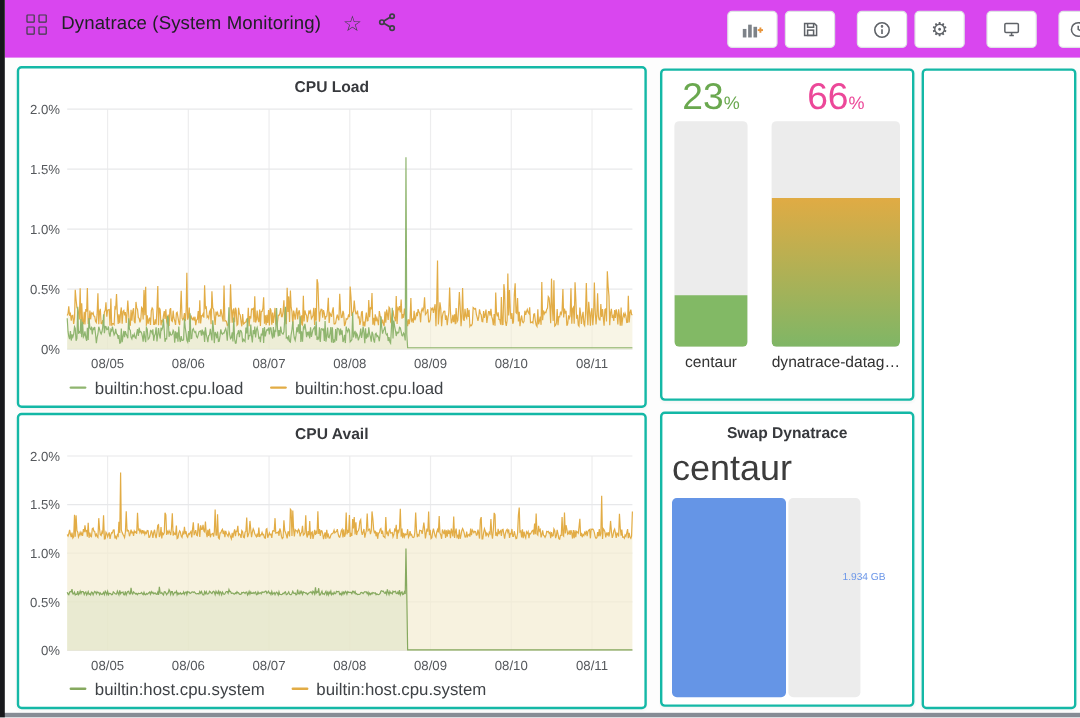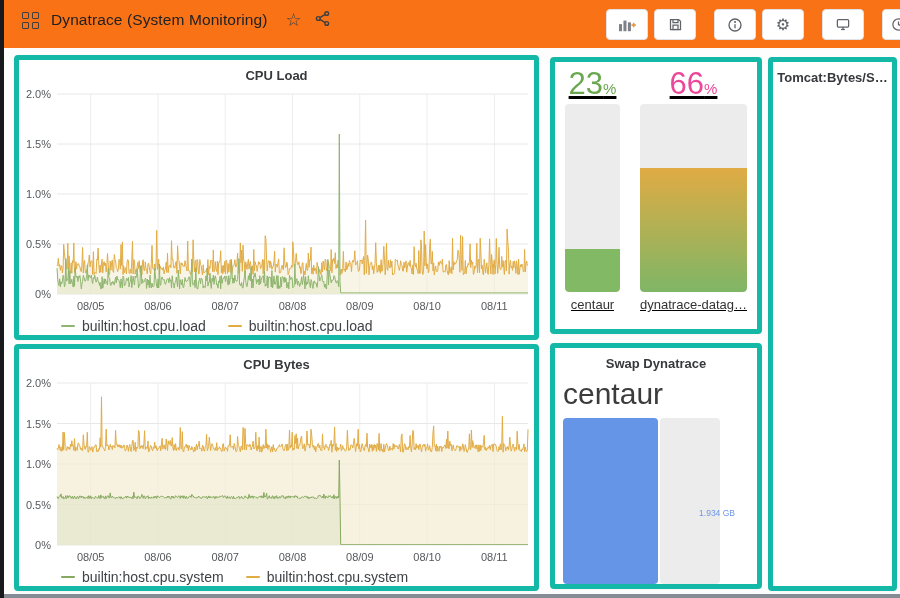--- a/index.html
+++ b/index.html
@@ -5,69 +5,69 @@
   * { margin:0; padding:0; box-sizing:border-box; }
   html,body { width:900px; height:598px; overflow:hidden; background:#ffffff;
               font-family:"Liberation Sans", sans-serif; position:relative; }
   .stage { position:absolute; inset:0; width:900px; height:598px; background:#fdfdfd; }
 
   
   .edge-left   { position:absolute; left:0; top:0; width:4px; height:598px; background:#17181b; z-index:50;}
   .edge-bottom { position:absolute; left:0; bottom:0; width:900px; height:4px; background:#868c95; z-index:49;}
 
   
-  .header { position:absolute; left:4px; top:0; width:896px; height:48px; background:#f97316; }
+  .header { position:absolute; left:4px; top:0; width:896px; height:48px; background:#d946ef; }
   .hleft  { position:absolute; left:18px; top:10px; display:flex; align-items:center; gap:12px; }
   .grid-ic { width:17px; height:17px; display:grid; grid-template-columns:7px 7px; grid-template-rows:7px 7px; gap:3px; }
   .grid-ic span { border:1.6px solid #3c4043; border-radius:1px; }
   .page-title { font-size:15.5px; color:#202124; letter-spacing:.1px; }
   .hicon { font-size:18px; color:#3c4043; cursor:pointer; line-height:1; }
   .toolbar { position:absolute; right:-46px; top:9px; display:flex; gap:6px; }
   .tbtn { height:31px; min-width:42px; background:#fff; border:1px solid #dfe1e5; border-radius:4px;
           display:flex; align-items:center; justify-content:center; gap:5px; color:#5f6368;
           font-size:12.5px; padding:0 8px; cursor:pointer; }
   .tbtn svg { display:block; }
   .tgap { width:6px; }
 
   
-  .panel { position:absolute; background:#fff; border:5px solid #14b8a6; border-radius:4px;
+  .panel { position:absolute; background:#fff; border:2px solid #14b8a6; border-radius:4px;
            box-shadow:0 1px 2px rgba(60,64,67,.04); }
   .ptitle { text-align:center; font-size:13px; font-weight:700; color:#37393d; padding-top:8px; height:26px; }
 
   .p1 { left:14px;  top:55px;  width:525px; height:285px; }
   .p2 { left:14px;  top:344px; width:525px; height:247px; }
   .p3 { left:550px; top:57px;  width:212px; height:277px; }
   .p4 { left:550px; top:343px; width:212px; height:246px; }
   .p5 { left:768px; top:57px;  width:129px; height:534px; }
 
   svg text { font-family:"Liberation Sans", sans-serif; }
   .chart-svg { display:block; margin:0 auto; }
 
   .legend { display:flex; gap:22px; margin-left:42px; margin-top:2px; align-items:center; }
   .litem { display:flex; align-items:center; gap:7px; }
   .ldash { width:14px; height:2px; border-radius:1px; background:#999; }
   .llabel { font-size:14px; color:#3f4246; }
 
   
   .mem-body { padding:4px 10px 0 10px; }
-  .mem-cols { display:flex; gap:20px;text-decoration:underline; }
+  .mem-cols { display:flex; gap:20px; }
   .mem-col { flex:1; display:flex; flex-direction:column; align-items:center; }
   .mem-num { font-size:31px; line-height:36px; height:38px; }
   .mem-num .pct { font-size:15px; }
   .mem-track { position:relative; width:100%; height:188px; background:#ececec; border-radius:4px; overflow:hidden; }
   .mem-fill { position:absolute; left:0; right:0; bottom:0; border-radius:0 0 4px 4px; }
   .mem-label { font-size:13px; color:#333; margin-top:5px; max-width:100%; overflow:hidden;
                white-space:nowrap; text-overflow:ellipsis; }
 
   
   .swap-body { position:relative; padding:2px 8px 0 8px; height:212px; }
   .swap-host { font-size:30px; color:#3c3c3c; line-height:36px; margin-bottom:6px; }
   .swap-bars { position:relative; height:166px; }
   .swap-bar  { position:absolute; bottom:0; top:0; border-radius:4px; }
-  .swap-note { position:absolute; right:14px; top:90px; font-size:8.5px; }
+  .swap-note { position:absolute; right:14px; top:60px; font-size:8.5px; }
 
   
   .tomcat-block { position:absolute; left:3px; right:3px; top:28px; bottom:3px; border-radius:4px; }
   .nodata { position:absolute; left:0; right:0; top:240px; text-align:center;
             font-size:29px; font-weight:700; }
 </style>
 </head>
 <body>
 
 <div class="stage">
@@ -179,21 +179,21 @@
         <span class="llabel">builtin:host.cpu.load</span>
       </div>
       <div class="litem">
         <span class="ldash" style="background: rgb(226, 172, 69);"></span>
         <span class="llabel">builtin:host.cpu.load</span>
       </div>
     </div>
   </div>
 
   <div class="panel p2">
-    <div class="ptitle">CPU Bytes</div>
+    <div class="ptitle">CPU Avail</div>
     <svg class="chart-svg" width="517" height="192">
         <line x1="71.64285714285714" x2="71.64285714285714" y1="8" y2="170" stroke="#ededee" stroke-width="1"></line>
         <text x="71.64285714285714" y="186" text-anchor="middle" font-size="11" fill="#55585c">08/05</text>
         <line x1="138.92857142857142" x2="138.92857142857142" y1="8" y2="170" stroke="#ededee" stroke-width="1"></line>
         <text x="138.92857142857142" y="186" text-anchor="middle" font-size="11" fill="#55585c">08/06</text>
         <line x1="206.21428571428572" x2="206.21428571428572" y1="8" y2="170" stroke="#ededee" stroke-width="1"></line>
         <text x="206.21428571428572" y="186" text-anchor="middle" font-size="11" fill="#55585c">08/07</text>
         <line x1="273.5" x2="273.5" y1="8" y2="170" stroke="#ededee" stroke-width="1"></line>
         <text x="273.5" y="186" text-anchor="middle" font-size="11" fill="#55585c">08/08</text>
         <line x1="340.78571428571433" x2="340.78571428571433" y1="8" y2="170" stroke="#ededee" stroke-width="1"></line>
@@ -256,18 +256,17 @@
       <div class="swap-host">centaur</div>
       <div class="swap-bars">
         <div class="swap-bar" style="left: 0px; width: 95px; background: rgb(101, 149, 230);"></div>
         <div class="swap-bar" style="left: 97px; width: 60px; background: rgb(236, 236, 236);"></div>
         <div class="swap-note" id="swap-note" style="color: rgb(107, 150, 232);">1.934 GB</div>
       </div>
     </div>
   </div>
 
   <div class="panel p5">
-    <div class="ptitle" style="white-space:nowrap; overflow:hidden; text-overflow:ellipsis; padding-left:4px; padding-right:4px;">Tomcat:Bytes/S…</div>
   </div>
 
   <div class="edge-left"></div>
   <div class="edge-bottom"></div>
 </div>
 
 </body></html>

